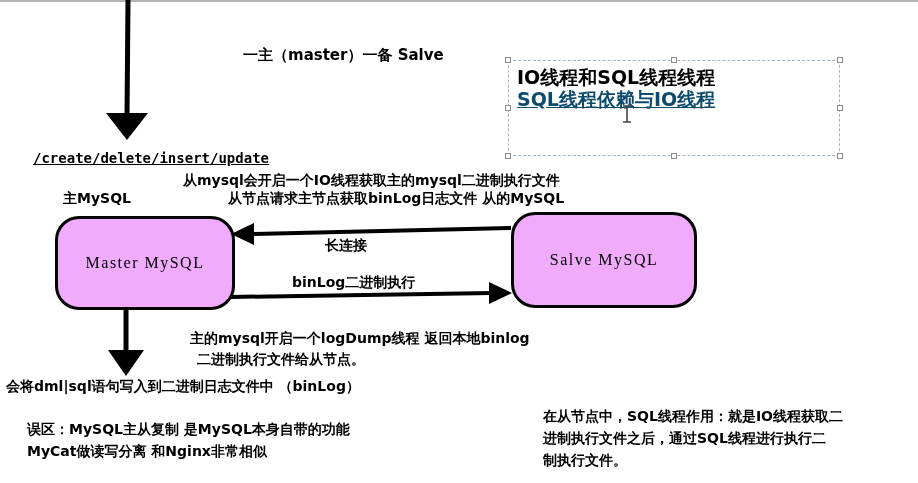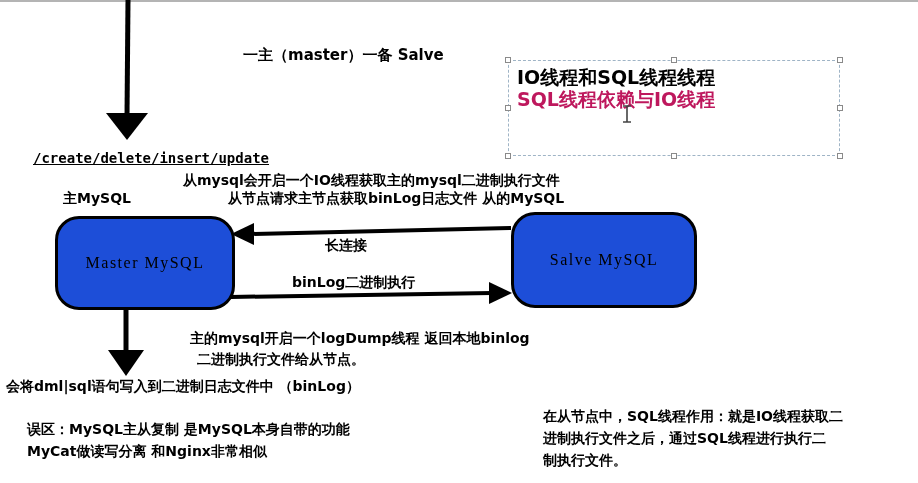--- a/index.html
+++ b/index.html
@@ -14,26 +14,26 @@
   .txt{
     position:absolute;
     font-weight:bold;
     font-size:14px;
     color:#000;
     white-space:nowrap;
     font-family:"DejaVu Sans",sans-serif;
     line-height:18px;
   }
   .mono{font-family:"DejaVu Sans Mono",monospace;}
-  .red{color:#be185d;}
+  .red{color:#0c4a6e;text-decoration:underline;}
   .node{
     position:absolute;
     border:3px solid #000;
     border-radius:24px;
-    background:#1d4ed8;
+    background:#f0abfc;
     display:flex;align-items:center;justify-content:center;
     font-family:"Liberation Serif",serif;
     font-size:16px;
     letter-spacing:1.5px;
     color:#000;
   }
   .selbox{
     position:absolute;
     left:508px;top:60px;width:332px;height:96px;
     border:1px dashed #9fb4c6;

